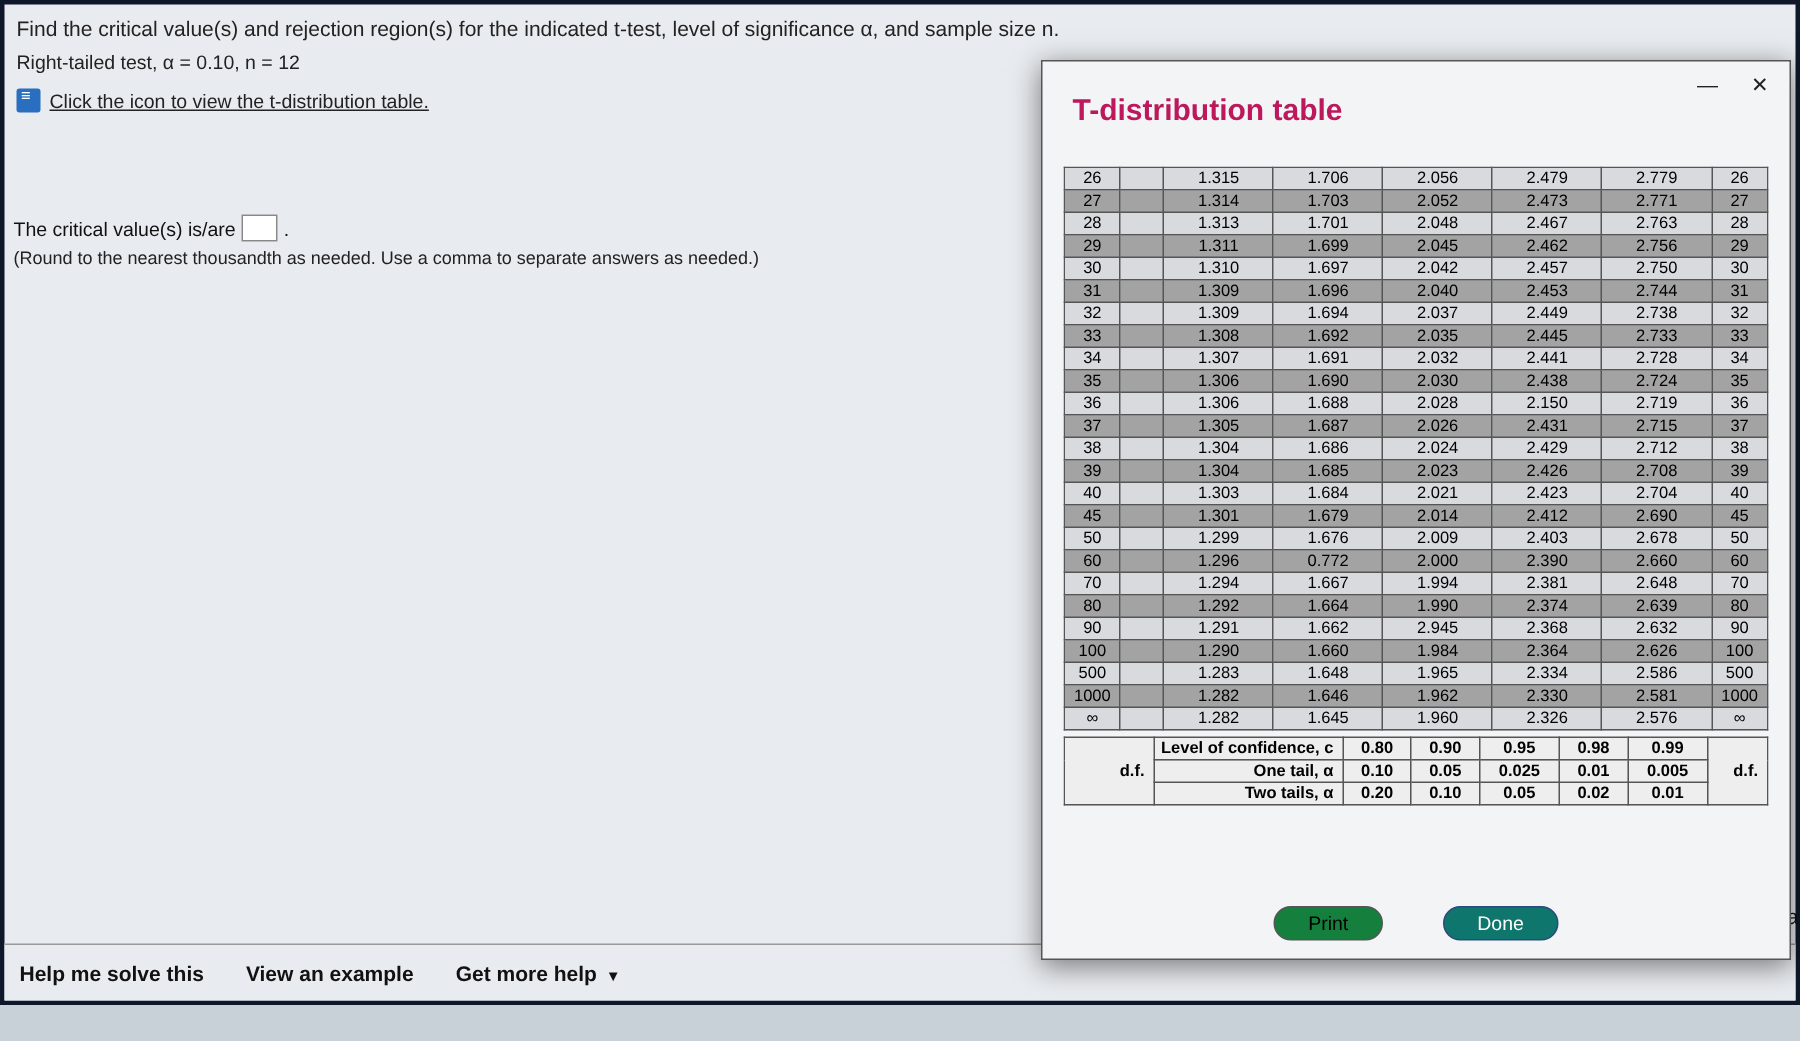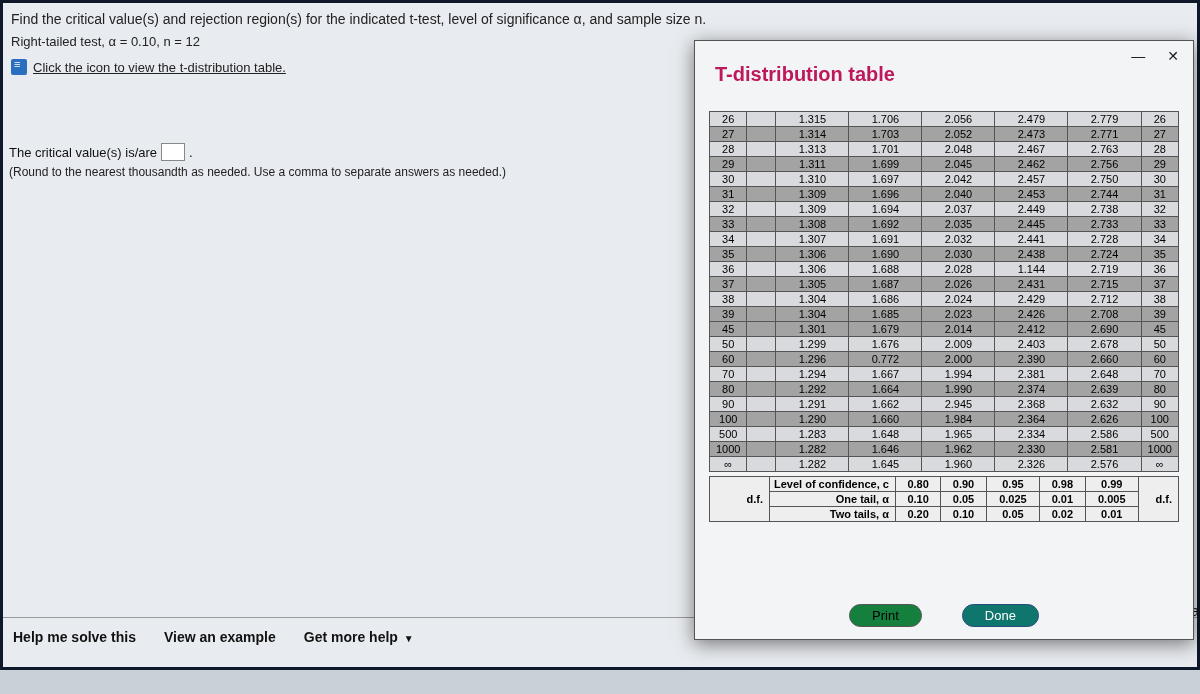--- a/index.html
+++ b/index.html
@@ -74,21 +74,21 @@
     height: 18px;
     border: 1px solid #888;
     background: #fff;
   }
   .hint-text {
     font-size: 12px;
     color: #222;
   }
   .bottom-bar {
     position: absolute;
-    left: 0; bottom: 12px;
+    left: 0; bottom: 0;
     width: 100%;
     height: 38px;
     border-top: 1px solid #999;
     display: flex;
     align-items: center;
     padding: 0 10px;
     gap: 28px;
     font-size: 14px;
     background: #e8ebef;
   }
@@ -332,21 +332,21 @@
             <td>2.438</td>
             <td>2.724</td>
             <td class="df-right">35</td>
           </tr>
           <tr class="even">
             <td class="df-left">36</td>
             <td style="border: 1px solid rgb(85, 85, 85);">&nbsp;</td>
             <td>1.306</td>
             <td>1.688</td>
             <td>2.028</td>
-            <td>1.144</td>
+            <td>2.150</td>
             <td>2.719</td>
             <td class="df-right">36</td>
           </tr>
           <tr class="odd">
             <td class="df-left">37</td>
             <td style="border: 1px solid rgb(85, 85, 85);">&nbsp;</td>
             <td>1.305</td>
             <td>1.687</td>
             <td>2.026</td>
             <td>2.431</td>
@@ -365,20 +365,30 @@
           </tr>
           <tr class="odd">
             <td class="df-left">39</td>
             <td style="border: 1px solid rgb(85, 85, 85);">&nbsp;</td>
             <td>1.304</td>
             <td>1.685</td>
             <td>2.023</td>
             <td>2.426</td>
             <td>2.708</td>
             <td class="df-right">39</td>
+          </tr>
+          <tr class="even">
+            <td class="df-left">40</td>
+            <td style="border: 1px solid rgb(85, 85, 85);">&nbsp;</td>
+            <td>1.303</td>
+            <td>1.684</td>
+            <td>2.021</td>
+            <td>2.423</td>
+            <td>2.704</td>
+            <td class="df-right">40</td>
           </tr>
           <tr class="odd">
             <td class="df-left">45</td>
             <td style="border: 1px solid rgb(85, 85, 85);">&nbsp;</td>
             <td>1.301</td>
             <td>1.679</td>
             <td>2.014</td>
             <td>2.412</td>
             <td>2.690</td>
             <td class="df-right">45</td>

